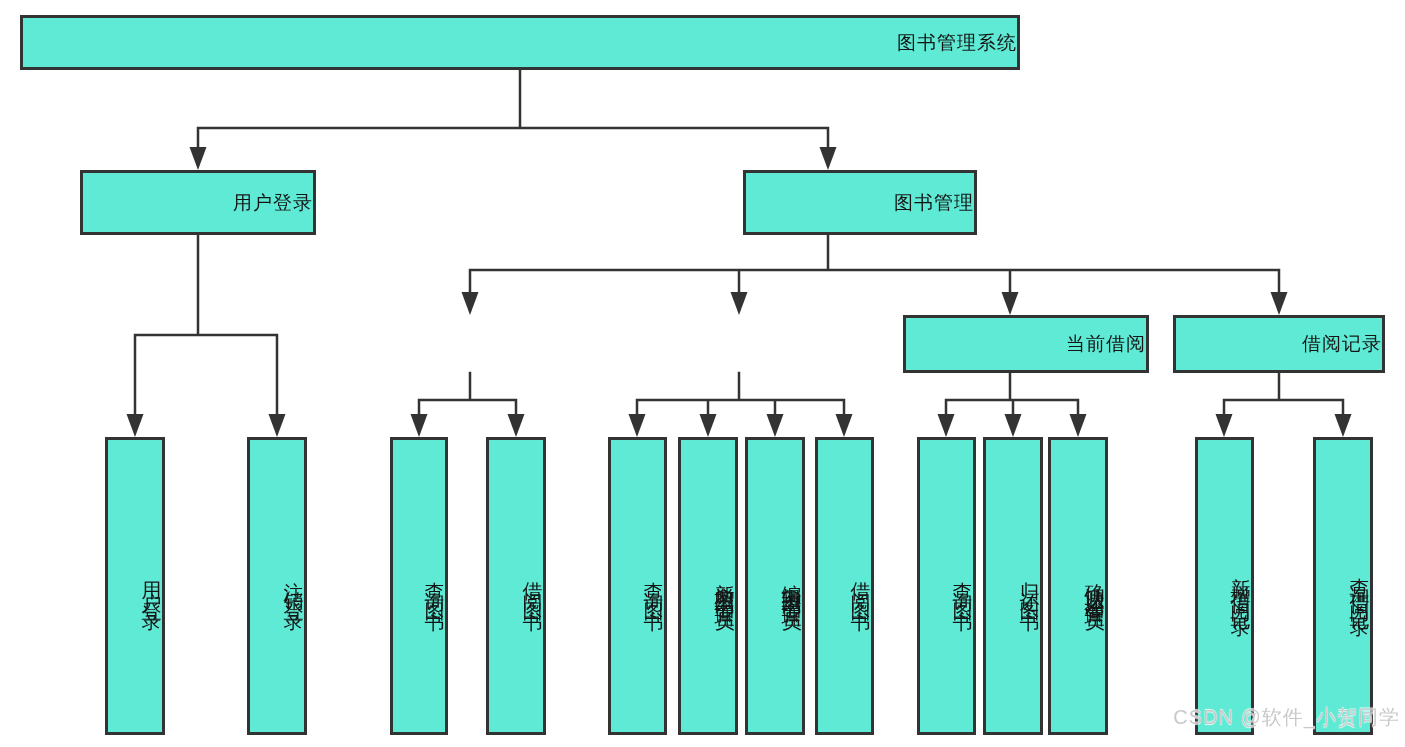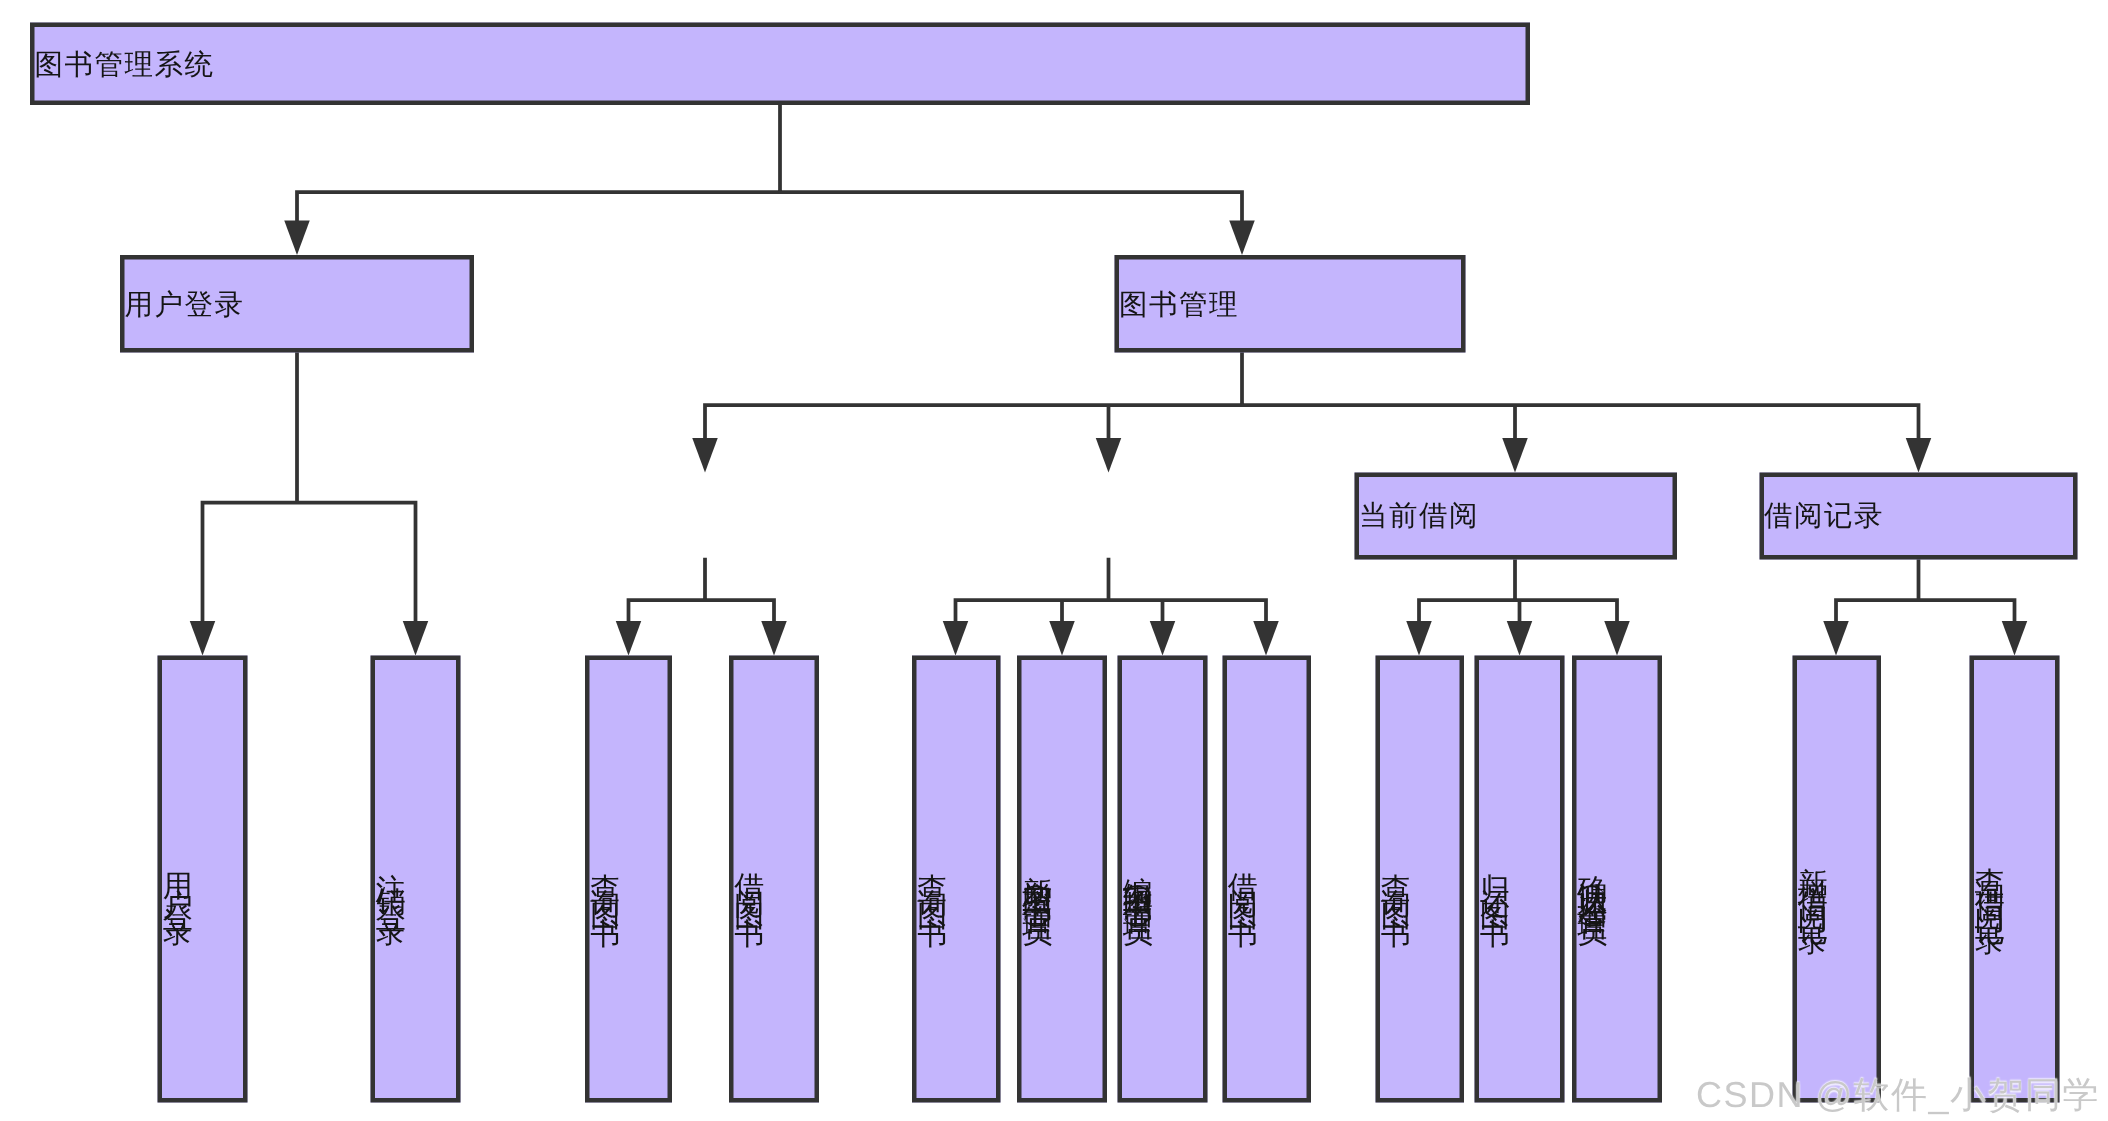--- a/index.html
+++ b/index.html
@@ -7,46 +7,46 @@
     position:relative;
     width:1405px;height:747px;
     background:#ffffff;
     font-family:"Liberation Sans", sans-serif;
     overflow:hidden;
   }
   .wires{position:absolute;left:0;top:0;z-index:1;}
   .node{
     position:absolute;
     box-sizing:border-box;
-    background:#c4b5fd;
+    background:#5eead4;
     border:3px solid #333333;
-    display:flex;align-items:center;justify-content:flex-start;
+    display:flex;align-items:center;justify-content:flex-end;
     z-index:2;
     color:#151515;
   }
   .hbox .lbl{
     font-size:19px;
     letter-spacing:1px;
     white-space:nowrap;
   }
   .vbox .lbl{
     writing-mode:vertical-rl;
     text-orientation:mixed;
     font-size:20px;
     letter-spacing:10px;
     line-height:1;
     white-space:nowrap;
   }
   .vbox.mid .lbl{letter-spacing:8px;}
   .vbox.tight .lbl{letter-spacing:4px;}
   .watermark{
     position:absolute;
-    right:5px;bottom:1px;
+    right:5px;bottom:16px;
     z-index:5;
-    font-size:24px;
+    font-size:20px;
     letter-spacing:1px;
     color:#c9c9c9;
     text-shadow:0 1px 1px rgba(255,255,255,0.85), 0 -1px 1px rgba(255,255,255,0.85);
     white-space:nowrap;
   }
 </style>
 </head>
 <body>
 
 <div class="canvas">
@@ -95,21 +95,21 @@
     <span class="lbl">图书管理系统</span>
   </div>
 
   <div class="node hbox" style="left:80px;top:170px;width:236px;height:65px">
     <span class="lbl">用户登录</span>
   </div>
   <div class="node hbox" style="left:743px;top:170px;width:234px;height:65px">
     <span class="lbl">图书管理</span>
   </div>
 
-  <div class="node hbox" style="left:903px;top:315px;width:215px;height:58px">
+  <div class="node hbox" style="left:903px;top:315px;width:246px;height:58px">
     <span class="lbl">当前借阅</span>
   </div>
   <div class="node hbox" style="left:1173px;top:315px;width:212px;height:58px">
     <span class="lbl">借阅记录</span>
   </div>
 
   <div class="node vbox" style="left:105px;top:437px;width:60px;height:298px">
     <span class="lbl">用户登录</span>
   </div>
   <div class="node vbox" style="left:247px;top:437px;width:60px;height:298px">

